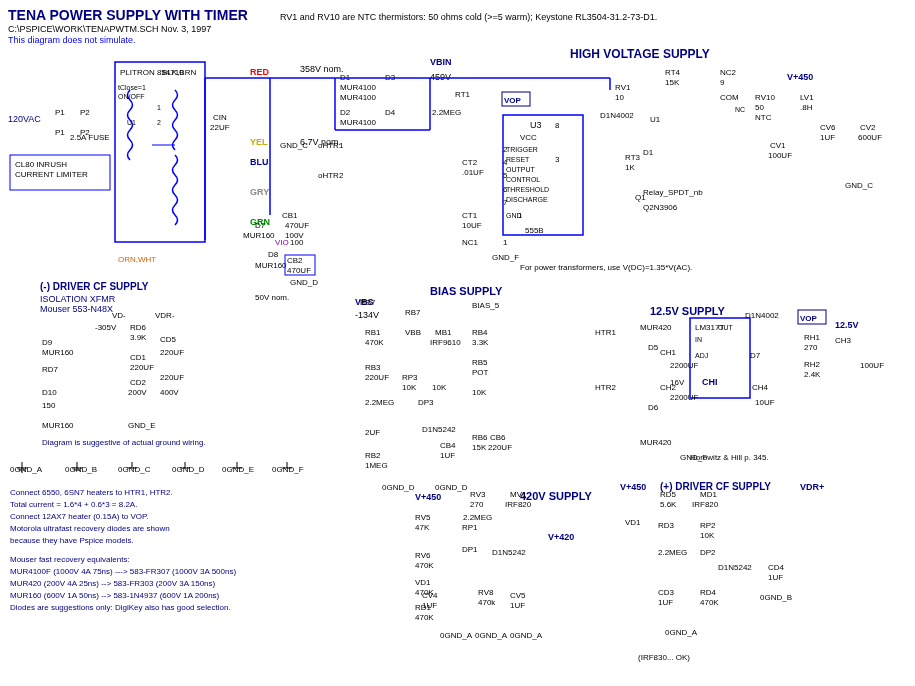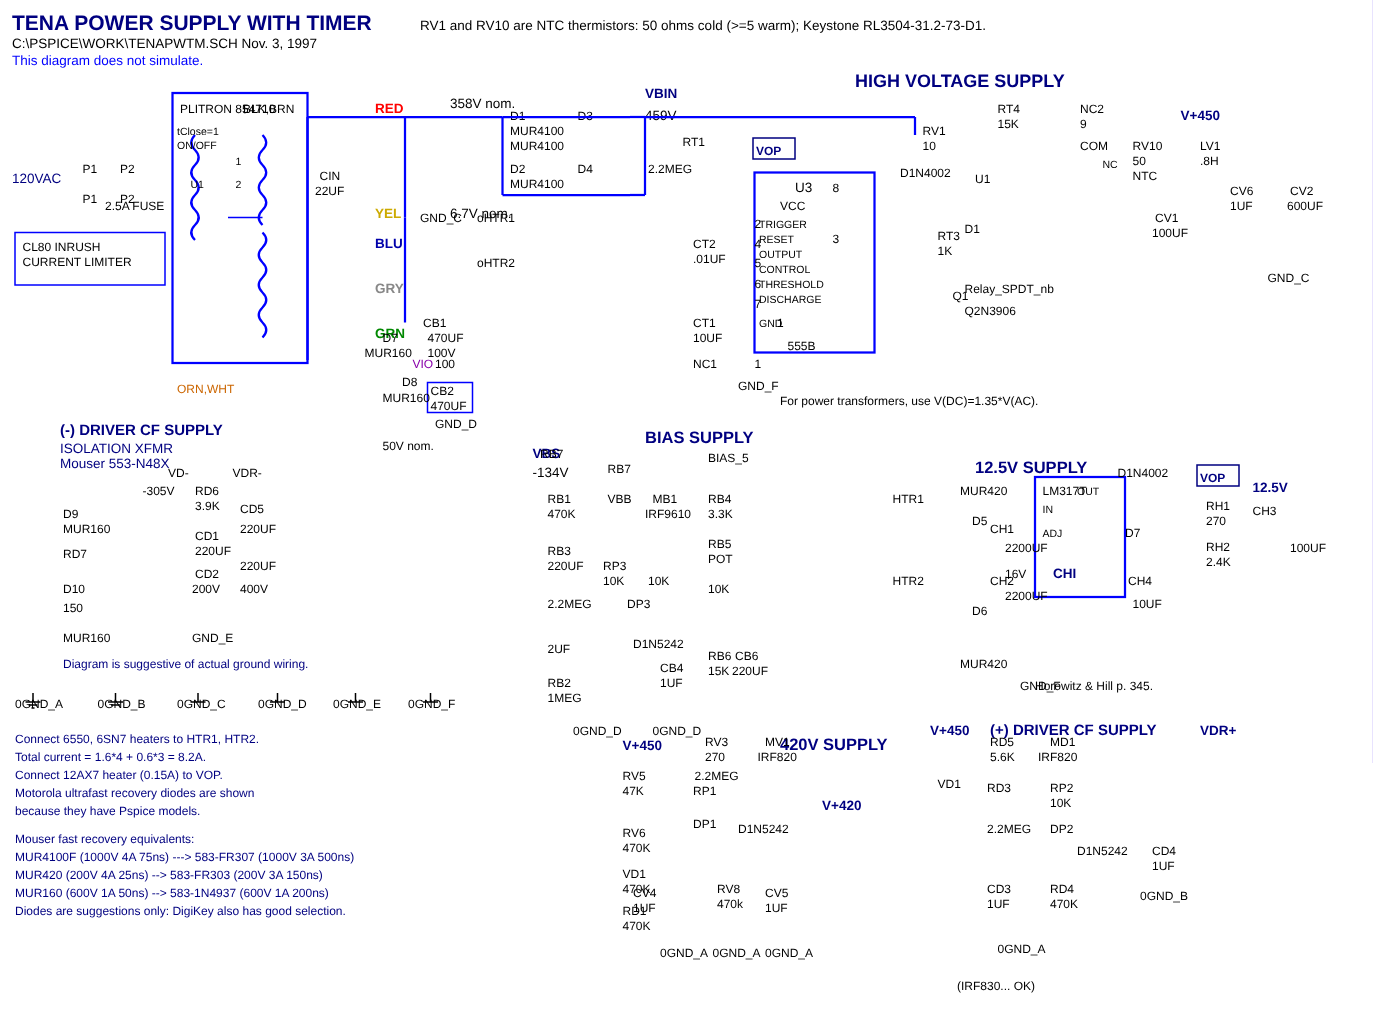--- a/index.html
+++ b/index.html
@@ -8,21 +8,21 @@
       height: 686px;
       background: #ffffff;
       font-family: Arial, sans-serif;
       overflow: hidden;
       position: relative;
     }
     #schematic-container {
       width: 915px;
       height: 686px;
       position: relative;
-      background: #c4b5fd;
+      background: #f9a8d4;
     }
     .schematic-svg {
       position: absolute;
       top: 0;
       left: 0;
       width: 915px;
       height: 686px;
     }
   </style>
 </head>

